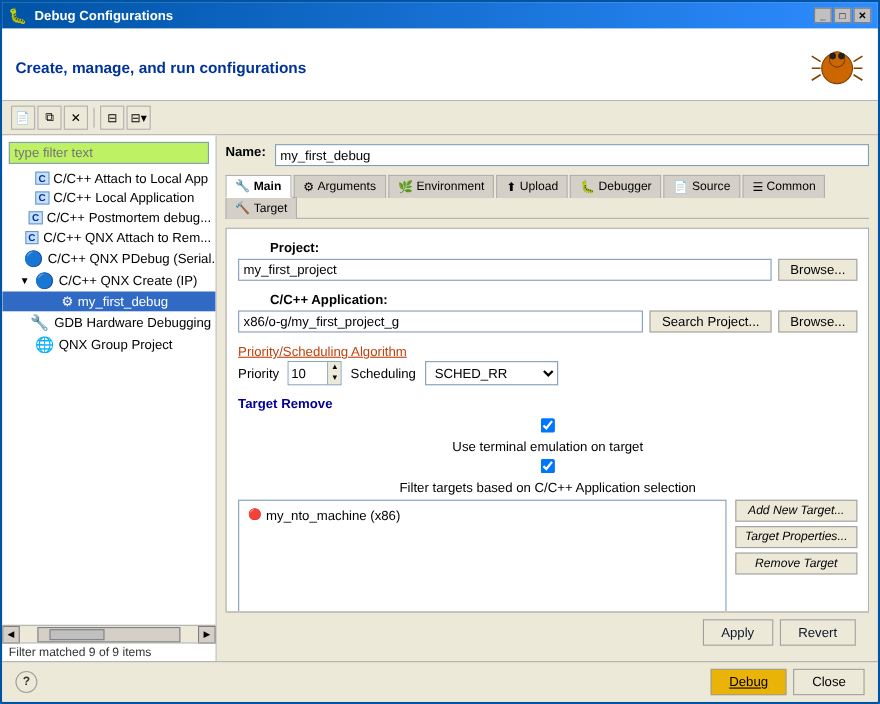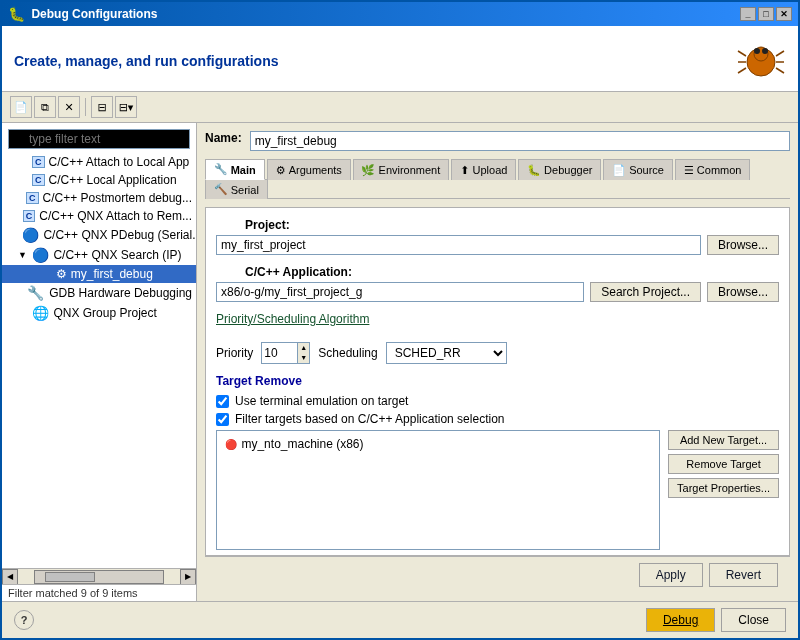--- a/index.html
+++ b/index.html
@@ -101,25 +101,25 @@
       width: 195px;
       background: white;
       border-right: 1px solid #b0b0b0;
       display: flex;
       flex-direction: column;
       flex-shrink: 0;
     }
 
     .filter-input {
       margin: 6px 6px 4px 6px;
-      padding: 2px 20px;
+      padding: 2px 4px;
       border: 1px solid #7f9db9;
       font-size: 12px;
       color: #808080;
-      background: #000000;
+      background: #bef264;
       width: calc(100% - 12px);
     }
 
     .tree-view {
       flex: 1;
       overflow-y: auto;
       overflow-x: hidden;
       font-size: 12px;
     }
 
@@ -288,25 +288,25 @@
     .browse-btn {
       padding: 2px 10px;
       border: 1px solid #a0a0a0;
       background: #ece9d8;
       cursor: pointer;
       font-size: 12px;
       white-space: nowrap;
     }
 
     .link-label {
-      color: #14532d;
+      color: #c2410c;
       text-decoration: underline;
       cursor: pointer;
       font-size: 12px;
-      margin-bottom: 16px;
+      margin-bottom: 2px;
       display: inline-block;
     }
 
     .priority-row {
       display: flex;
       align-items: center;
       gap: 8px;
       margin-bottom: 8px;
     }
 
@@ -351,20 +351,21 @@
       color: #000099;
       margin-bottom: 6px;
     }
 
     .checkbox-row {
       display: flex;
       align-items: center;
       gap: 6px;
       margin-bottom: 4px;
       font-size: 12px;
+      flex-direction: column;
     }
 
     .checkbox-row input[type=checkbox] {
       cursor: pointer;
     }
 
     .targets-area {
       display: flex;
       gap: 8px;
     }
@@ -397,20 +398,21 @@
       gap: 4px;
     }
 
     .targets-buttons button {
       padding: 3px 8px;
       border: 1px solid #a0a0a0;
       background: #ece9d8;
       cursor: pointer;
       font-size: 11px;
       white-space: nowrap;
+      font-style: italic;
     }
 
     .bottom-bar {
       display: flex;
       align-items: center;
       justify-content: space-between;
       padding: 6px 12px;
       border-top: 1px solid #b0b0b0;
       background: #ece9d8;
     }
@@ -539,21 +541,21 @@
           <span>C/C++ QNX Attach to Rem...</span>
         </div>
         <div class="tree-item indent1">
           <span style="width:10px;display:inline-block;"></span>
           <span style="font-size:14px;">🔵</span>
           <span>C/C++ QNX PDebug (Serial...</span>
         </div>
         <div class="tree-item indent1">
           <span style="width:10px;display:inline-block;font-size:9px;">▼</span>
           <span style="font-size:14px;">🔵</span>
-          <span>C/C++ QNX Search (IP)</span>
+          <span>C/C++ QNX Create (IP)</span>
         </div>
         <div class="tree-item indent3 selected">
           <span style="width:10px;display:inline-block;"></span>
           <span style="font-size:12px;">⚙</span>
           <span>my_first_debug</span>
         </div>
         <div class="tree-item indent1">
           <span style="width:10px;display:inline-block;"></span>
           <span style="font-size:14px;">🔧</span>
           <span>GDB Hardware Debugging</span>
@@ -607,21 +609,21 @@
         <div class="tab">
           <span>📄</span>
           <span>Source</span>
         </div>
         <div class="tab">
           <span>☰</span>
           <span>Common</span>
         </div>
         <div class="tab">
           <span>🔨</span>
-          <span>Serial</span>
+          <span>Target</span>
         </div>
       </div>
 
       <div class="tab-content">
 
         <div class="form-section">
           <div class="form-label">Project:</div>
           <div class="form-row">
             <input class="form-input" type="text" value="my_first_project" style="">
             <button class="browse-btn">Browse...</button>
@@ -670,22 +672,22 @@
 
           <div class="targets-area">
             <div class="targets-list">
               <div class="target-item">
                 <span class="target-icon">🔴</span>
                 <span>my_nto_machine (x86)</span>
               </div>
             </div>
             <div class="targets-buttons">
               <button class="browse-btn">Add New Target...</button>
+              <button class="browse-btn">Target Properties...</button>
               <button class="browse-btn">Remove Target</button>
-              <button class="browse-btn">Target Properties...</button>
             </div>
           </div>
         </div>
       </div>
 
       <div class="bottom-bar">
         <div></div>
         <div class="bottom-bar-right">
           <button class="bottom-btn" disabled="">Apply</button>
           <button class="bottom-btn" disabled="">Revert</button>

